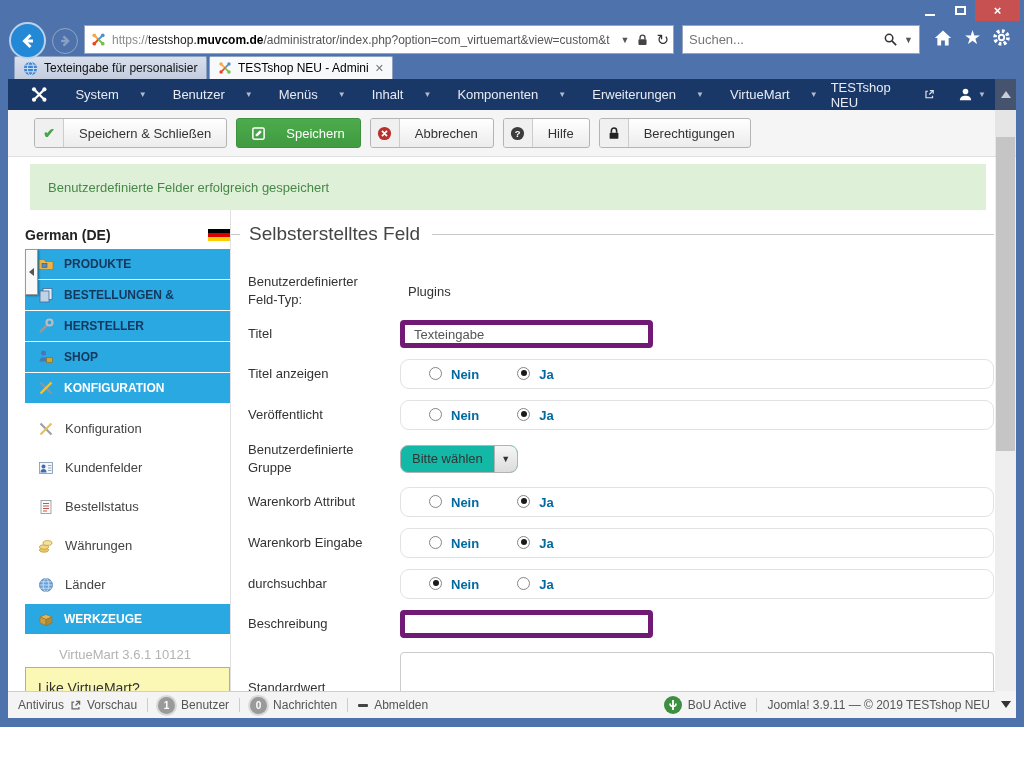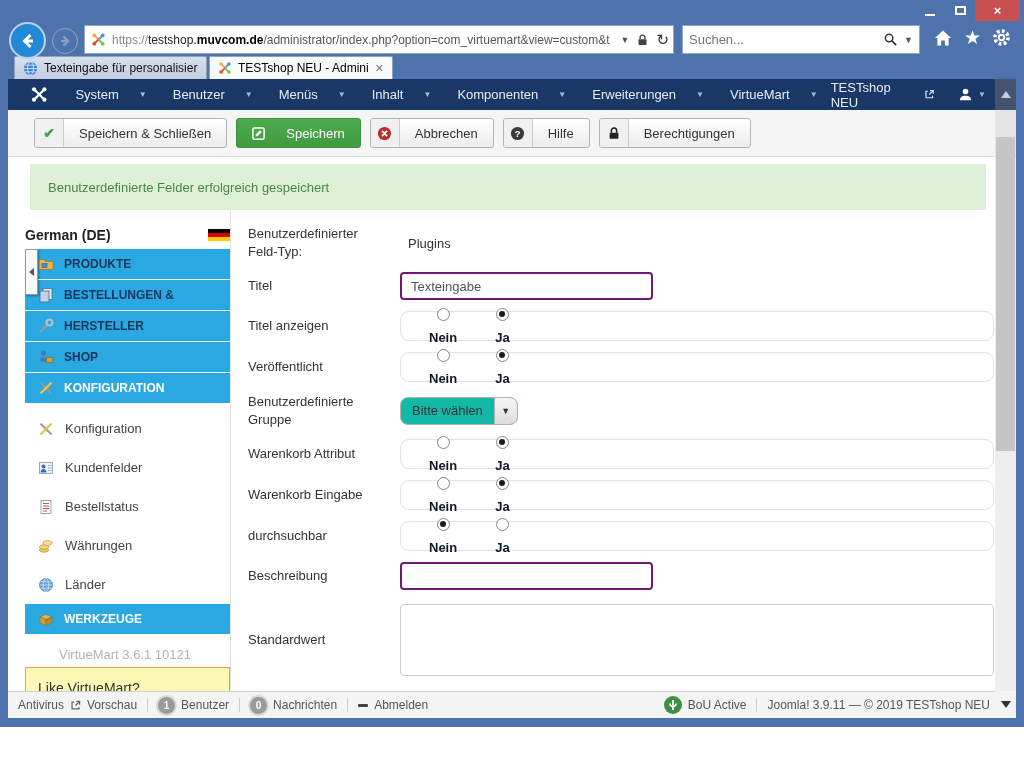--- a/index.html
+++ b/index.html
@@ -86,25 +86,25 @@
   .main { flex:1; border-left:1px solid #e0e0e0; padding-left:17px; padding-top:13px; }
   .legend-row { display:flex; align-items:center; margin-bottom:26px; margin-left:-17px; }
   .legend-row::before { content:""; width:9px; height:1px; background:#c9c9c9; margin-right:9px; }
   .legend { font-size:19px; color:#444; white-space:nowrap; }
   .legend-line { flex:1; height:1px; background:#c9c9c9; margin-left:12px; }
 
   .frow { display:flex; align-items:center; margin-bottom:11px; }
   .flabel { width:152px; flex:none; font-size:13px; color:#333; padding-right:10px; line-height:1.35; }
   .fctrl { flex:1; display:flex; align-items:center; }
   .ftext { font-size:13px; color:#333; padding-left:8px; }
-  .tinput { width:253px; height:28px; border:2px solid #701a75; border-radius:4px; padding:0 9px;
+  .tinput { width:253px; height:28px; border:5px solid #701a75; border-radius:4px; padding:0 9px;
             font-size:13px; color:#555; font-family:inherit; outline:none; }
   .radio-box { flex:1; height:30px; border:1px solid #e2e2e2; border-radius:9px; background:#fff;
                display:flex; align-items:center; padding-left:28px; gap:38px; }
-  .radio-opt { display:flex; align-items:center; gap:9px; font-size:13px; font-weight:bold; color:#0f172a; cursor:pointer;flex-direction:column; }
+  .radio-opt { display:flex; align-items:flex-start; gap:9px; font-size:13px; font-weight:bold; color:#0369a1; cursor:pointer; }
   .rb { width:13px; height:13px; border:1px solid #868686; border-radius:50%; background:#fff;
         display:flex; align-items:center; justify-content:center; flex:none; }
   .rb.checked::after { content:""; width:6px; height:6px; border-radius:50%; background:#1a1a1a; }
   .vm-select { display:flex; height:28px; border:1px solid #b3b3b3; border-radius:8px; overflow:hidden; background:#14b8a6; cursor:pointer; }
   .sel-text { padding:0 11px; font-size:13px; color:#333; display:flex; align-items:center; min-width:84px; }
   .sel-btn { width:23px; background:linear-gradient(#f6f6f6,#dcdcdc); border-left:1px solid #b3b3b3;
              display:flex; align-items:center; justify-content:center; font-size:9px; color:#333; }
   .tarea { flex:1; height:72px; border:1px solid #ccc; border-radius:4px; resize:none; font-family:inherit; outline:none; }
 
   
@@ -439,20 +439,24 @@
           <span>WERKZEUGE</span>
         </div>
 
         <div class="version">VirtueMart 3.6.1 10121</div>
         <div class="likebox">
           <span>Like VirtueMart?</span>
         </div>
       </div>
 
       <div class="main">
+        <div class="legend-row">
+          <span class="legend">Selbsterstelltes Feld</span>
+          <span class="legend-line"></span>
+        </div>
 
         <div class="frow" style="margin-bottom:9px;min-height:40px">
           <span class="flabel">Benutzerdefinierter Feld-Typ:</span>
           <div class="fctrl">
               <span class="ftext">Plugins</span>
             </div>
         </div>
 
         <div class="frow">
           <span class="flabel">Titel</span>

